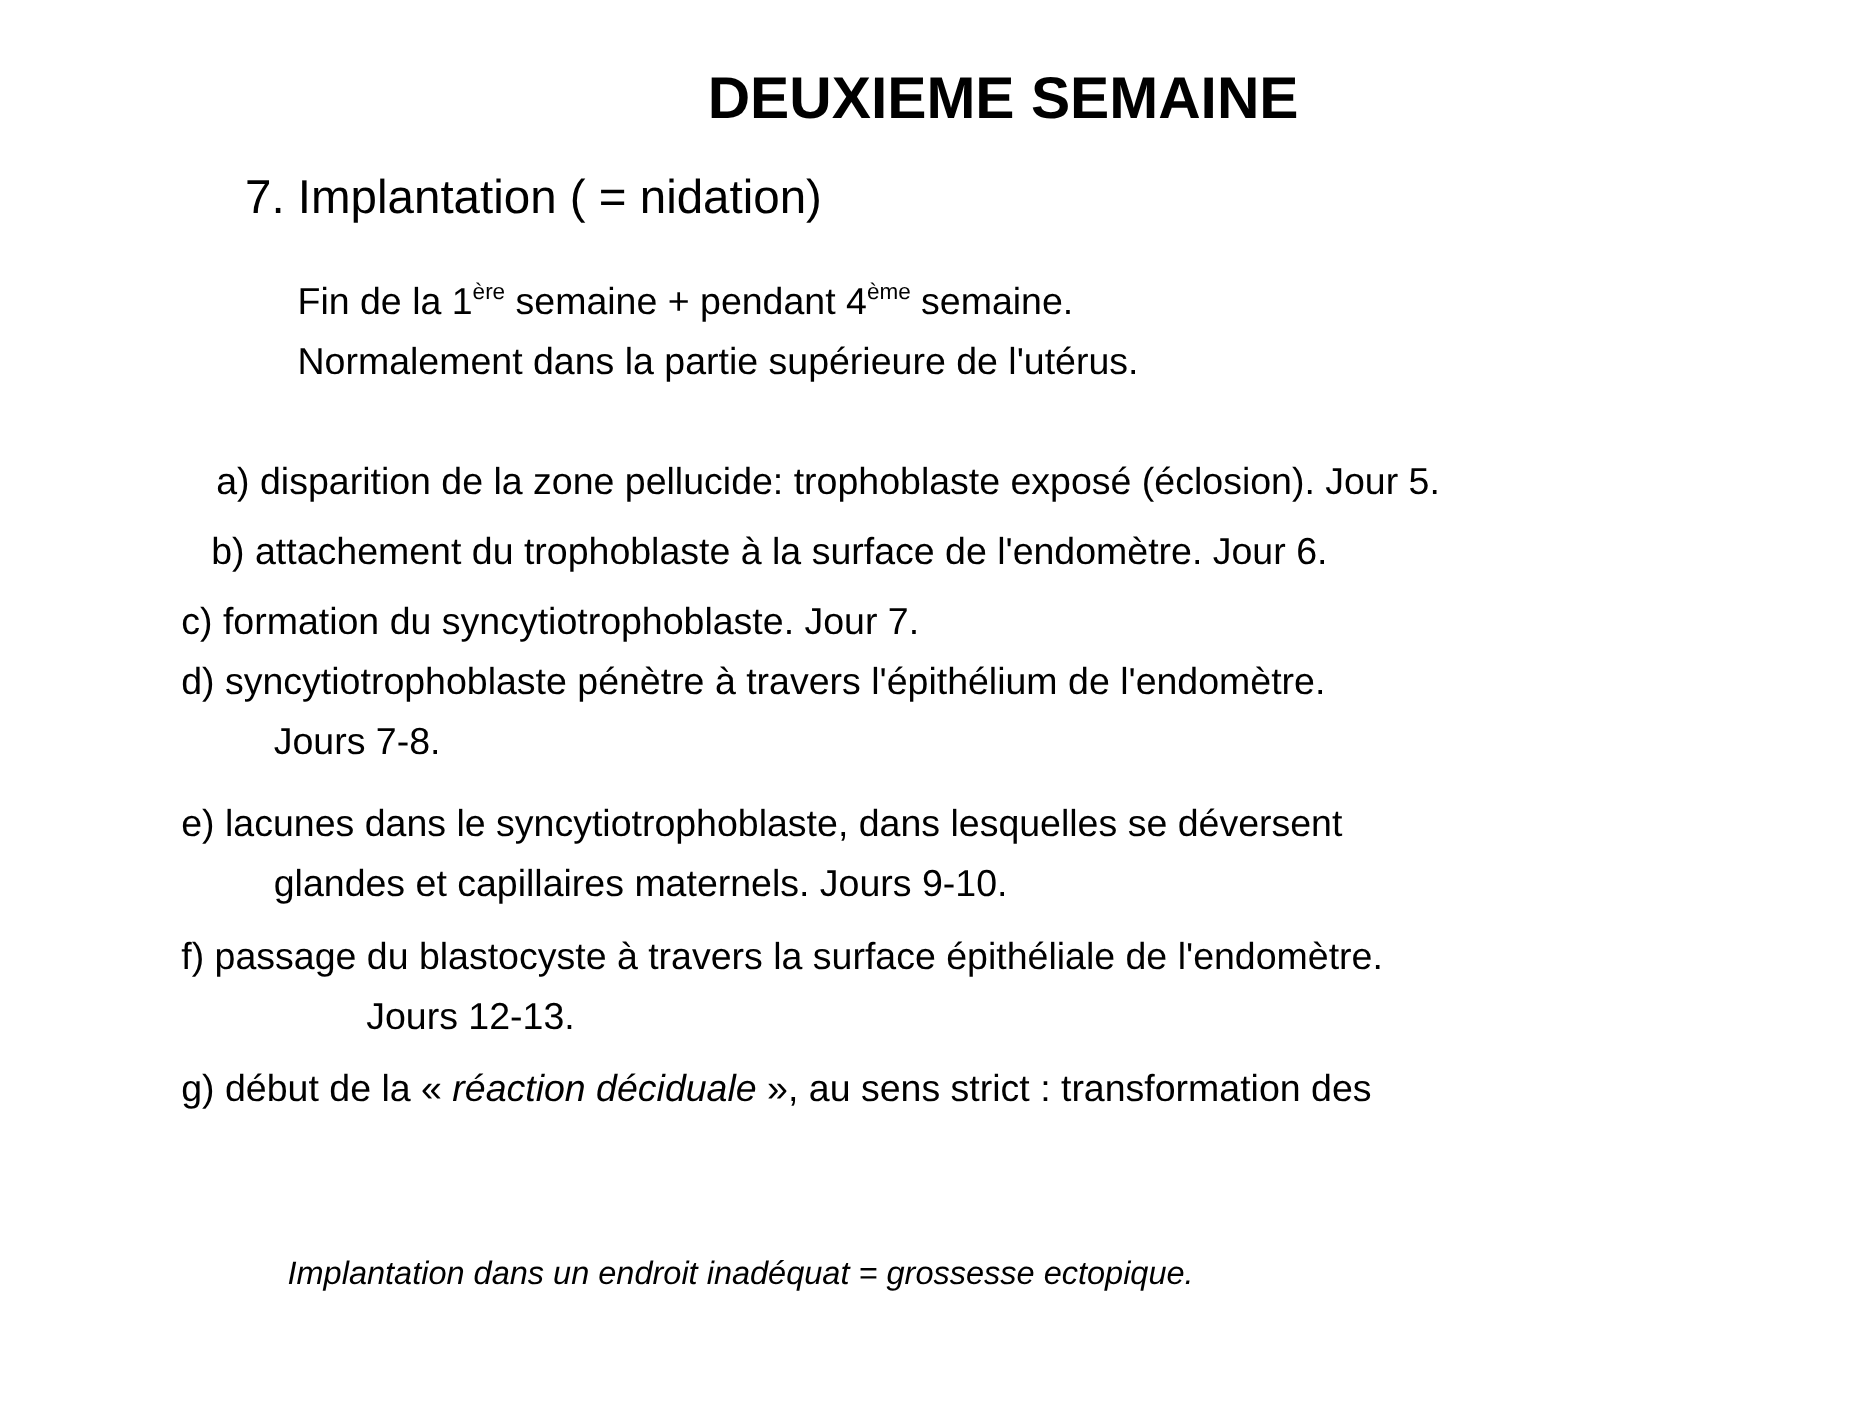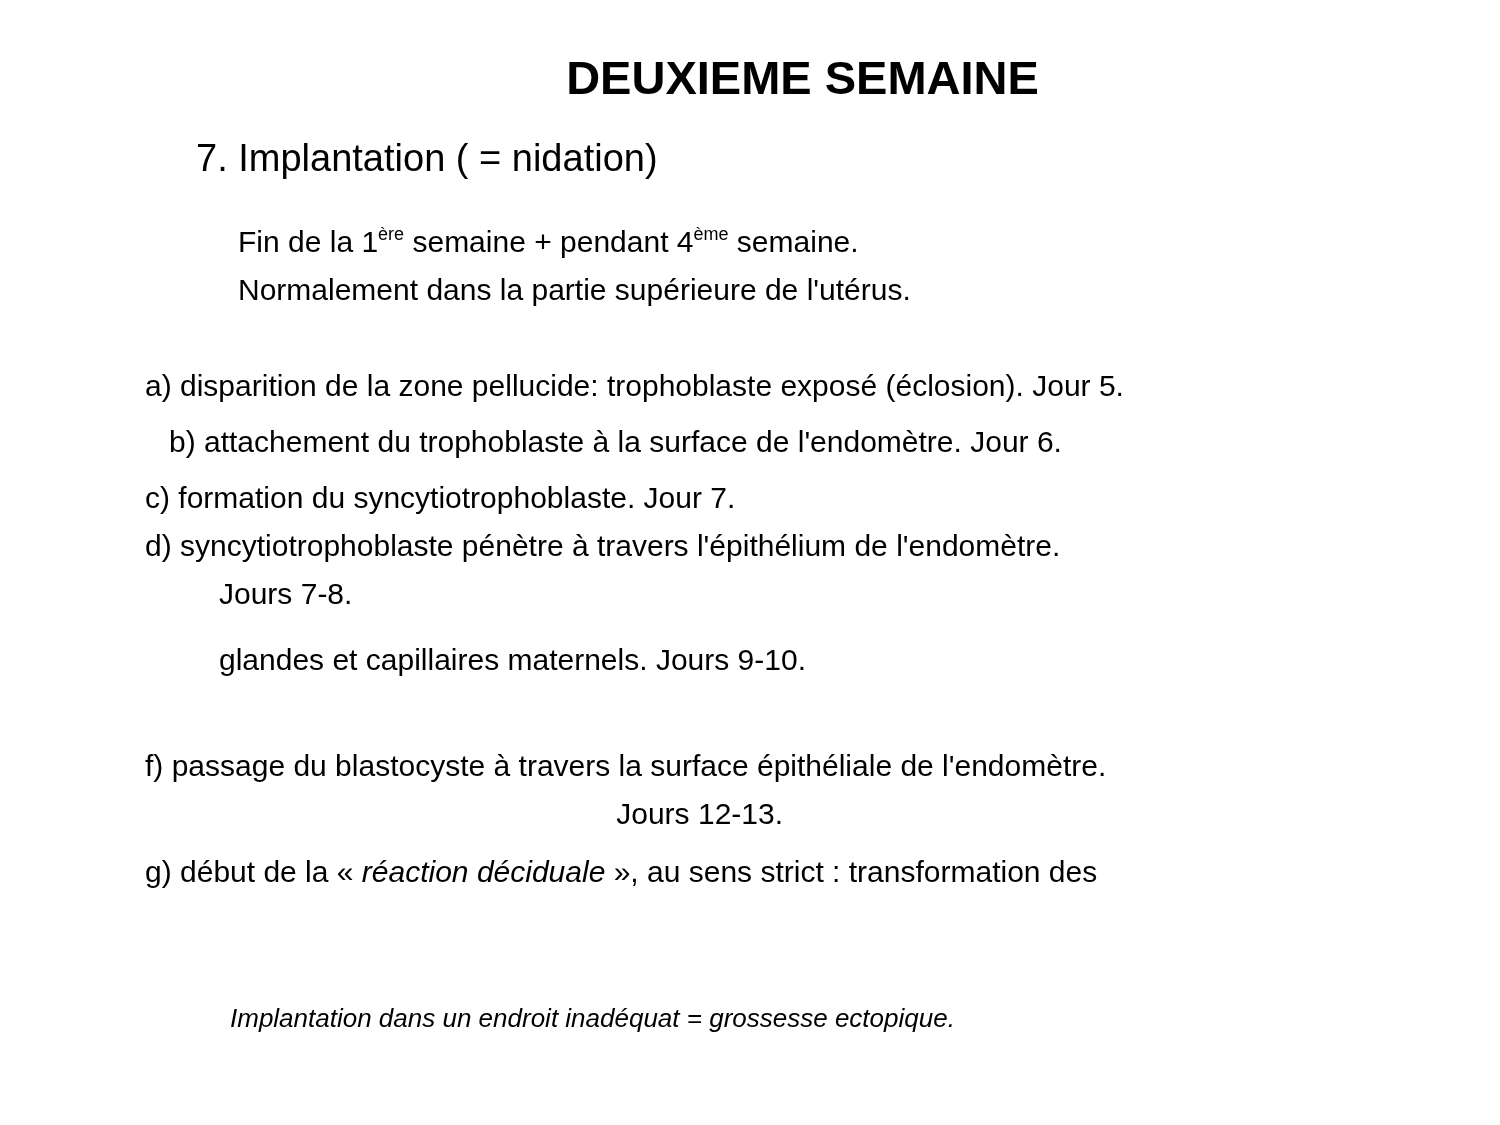--- a/index.html
+++ b/index.html
@@ -65,21 +65,20 @@
       left: 0;
       white-space: nowrap;
       line-height: 48px;
     }
     .item .cont {
       display: block;
       padding-left: 74px;
     }
     .item .cont.deep {
       padding-left: 148px;
-      text-align: center;
     }
     .item em {
       font-style: italic;
     }
     .footer {
       position: absolute;
       left: 230px;
       top: 994px;
       font-size: 26px;
       font-style: italic;
@@ -97,34 +96,35 @@
   <div class="subtitle">7. Implantation ( = nidation)</div>
 
   <div class="intro">
     <div>
       <span>Fin de la 1</span><sup>ère</sup><span> semaine + pendant 4</span><sup>ème</sup><span> semaine.</span>
     </div>
     <div>Normalement dans la partie supérieure de l'utérus.</div>
   </div>
 
   <div class="list">
-    <div class="item" style="top:0px;">
+    <div class="item" style="top:0px;margin-left:28px;">
       <span>a) disparition de la zone pellucide: trophoblaste exposé (éclosion). Jour 5.</span>
     </div>
     <div class="item" style="top:56px;margin-left:24px;">
       <span>b) attachement du trophoblaste à la surface de l'endomètre. Jour 6.</span>
     </div>
     <div class="item" style="top:112px;text-align:center;">
       <span>c) formation du syncytiotrophoblaste. Jour 7.</span>
     </div>
     <div class="item" style="top:160px;">
       <span>d) syncytiotrophoblaste pénètre à travers l'épithélium de l'endomètre.</span>
       <span class="cont">Jours 7-8.</span>
     </div>
     <div class="item" style="top:274px;">
+      <span>e) lacunes dans le syncytiotrophoblaste, dans lesquelles se déversent</span>
       <span class="cont">glandes et capillaires maternels. Jours 9-10.</span>
     </div>
     <div class="item" style="top:380px;">
       <span>f) passage du blastocyste à travers la surface épithéliale de l'endomètre.</span>
       <span class="cont deep">Jours 12-13.</span>
     </div>
     <div class="item" style="top:486px;">
       <span><span>g) début de la « </span><em>réaction déciduale</em><span> », au sens strict : transformation des</span></span>
     </div>
   </div>

